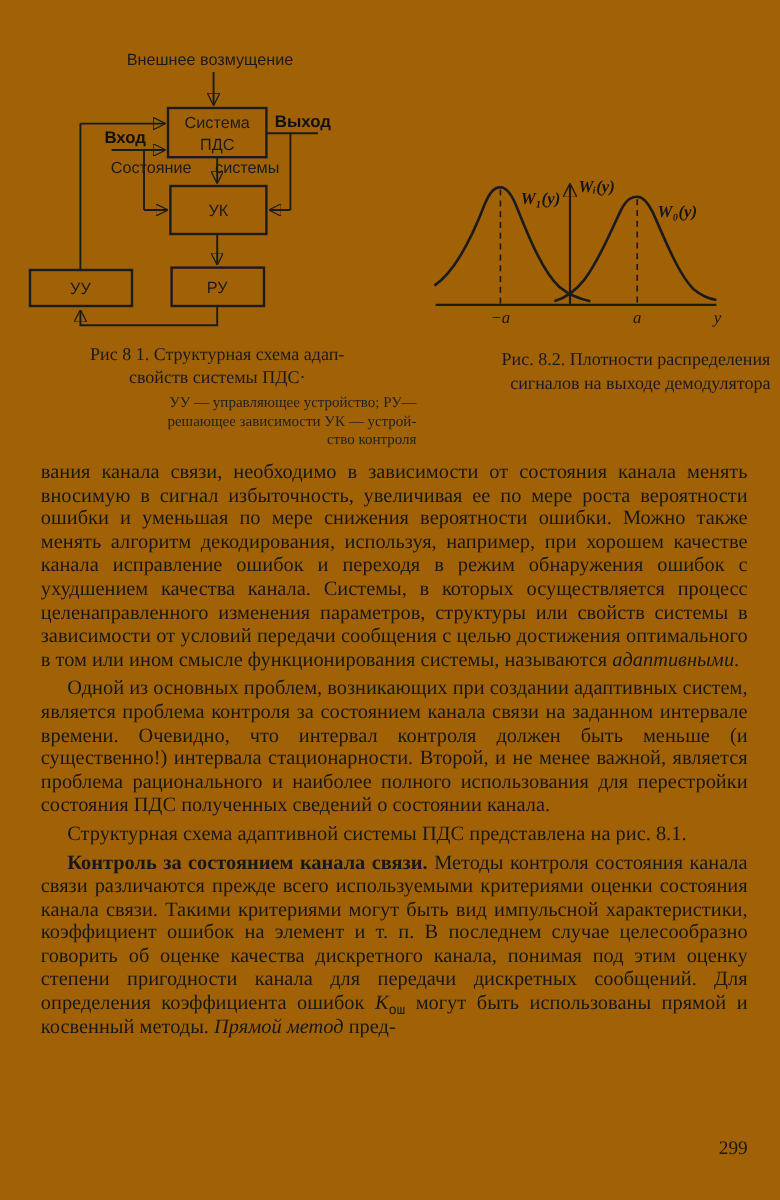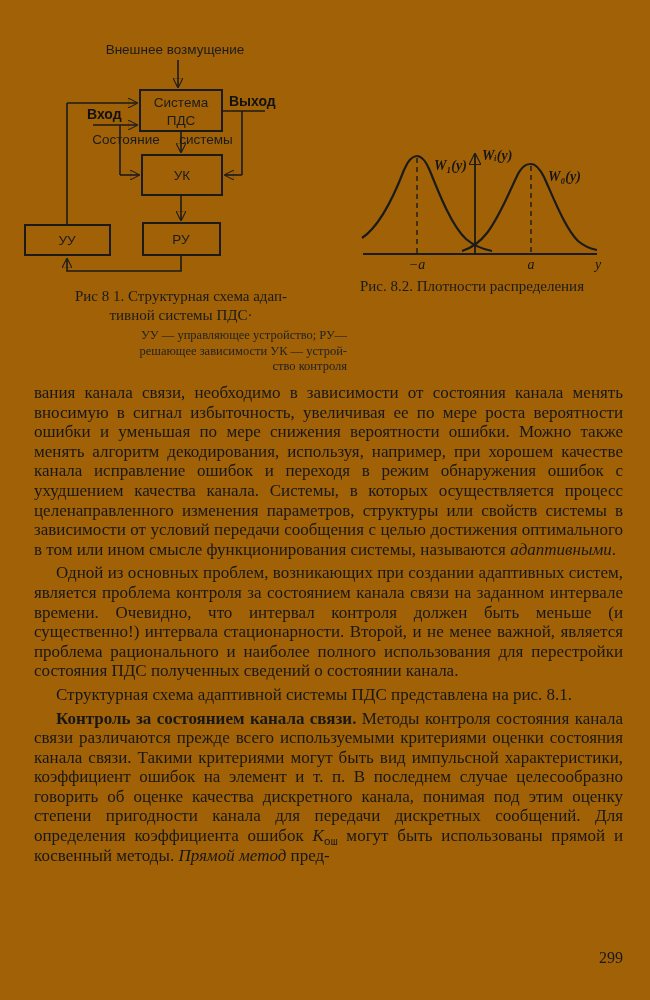--- a/index.html
+++ b/index.html
@@ -22,21 +22,21 @@
   svg line, svg path, svg polyline{stroke:#1b1b1b;fill:none;}
   svg rect{stroke:#1b1b1b;fill:none;stroke-width:2;}
   .diag-label{font-family:"Liberation Sans", sans-serif;font-size:13.5px;fill:#1b1b1b;}
   .diag-label-bold{font-family:"Liberation Sans", sans-serif;font-size:14px;font-weight:bold;fill:#111;}
   .math-label{font-family:"Liberation Serif","DejaVu Sans",serif;font-style:italic;font-weight:bold;font-size:14px;fill:#151515;}
   .axis-label{font-family:"Liberation Serif","DejaVu Sans",serif;font-style:italic;font-size:14px;fill:#151515;}
   .fig-caption{
     text-align:center;font-size:15px;line-height:19px;margin-top:4px;color:#1a1a1a;
   }
   .fig-caption2{
-    text-align:left;font-size:15px;line-height:20px;margin-left:8px;color:#1a1a1a;
+    text-align:right;font-size:15px;line-height:20px;margin-top:14px;margin-left:8px;color:#1a1a1a;
   }
   .fig-legend{
     text-align:right;font-size:12.5px;line-height:15.5px;margin-top:3px;color:#222;
   }
   
   .body-text{
     position:absolute;left:30px;top:379px;width:597px;
     font-size:17px;line-height:19.6px;
     text-align:justify;
     color:#171717;
@@ -96,21 +96,21 @@
       <text class="diag-label" x="166" y="206" text-anchor="middle">РУ</text>
 
       <rect x="10" y="187" width="85" height="30"></rect>
       <text class="diag-label" x="52" y="207" text-anchor="middle">УУ</text>
 
       <polyline points="166,217 166,233 52,233 52,221" stroke-width="1.6" marker-end="url(#ah1)"></polyline>
     </svg>
 
     <div class="fig-caption">
       <div>Рис 8 1. Структурная схема адап-</div>
-      <div>тивной системы ПДС·</div>
+      <div>свойств системы ПДС·</div>
     </div>
     <div class="fig-legend">
       <div>УУ — управляющее устройство; РУ—</div>
       <div>решающее зависимости УК — устрой-</div>
       <div>ство контроля</div>
     </div>
   </div>
 
   <div class="fig2">
     <svg width="290" height="138" viewBox="0 0 290 138">
@@ -132,20 +132,21 @@
       <text class="math-label" x="82" y="32">W₁(y)</text>
       <text class="math-label" x="130" y="22">Wᵢ(y)</text>
       <text class="math-label" x="196" y="43">W₀(y)</text>
       <text class="axis-label" x="65" y="131" text-anchor="middle">−a</text>
       <text class="axis-label" x="179" y="131" text-anchor="middle">a</text>
       <text class="axis-label" x="246" y="131" text-anchor="middle">y</text>
     </svg>
 
     <div class="fig-caption2">
       <div>Рис. 8.2. Плотности распределения</div>
+      <div>сигналов на выходе демодулятора</div>
     </div>
   </div>
 
   <div class="body-text">
       <p><span>вания канала связи, необходимо в зависимости от состояния канала менять вносимую в сигнал избыточность, увеличивая ее по мере роста вероятности ошибки и уменьшая по мере снижения вероятности ошибки. Можно также менять алгоритм декодирования, используя, например, при хорошем качестве канала исправление ошибок и переходя в режим обнаружения ошибок с ухудшением качества канала. Системы, в которых осуществляется процесс целенаправленного изменения параметров, структуры или свойств системы в зависимости от условий передачи сообщения с целью достижения оптимального в том или ином смысле функционирования системы, называются </span><span class="seg-i">адаптивными</span><span>.</span></p>
       <p class="indent"><span>Одной из основных проблем, возникающих при создании адаптивных систем, является проблема контроля за состоянием канала связи на заданном интервале времени. Очевидно, что интервал контроля должен быть меньше (и существенно!) интервала стационарности. Второй, и не менее важной, является проблема рационального и наиболее полного использования для перестройки состояния ПДС полученных сведений о состоянии канала.</span></p>
       <p class="indent"><span>Структурная схема адаптивной системы ПДС представлена на рис. 8.1.</span></p>
       <p class="indent"><span class="seg-b">Контроль за состоянием канала связи.</span><span> Методы контроля состояния канала связи различаются прежде всего используемыми критериями оценки состояния канала связи. Такими критериями могут быть вид импульсной характеристики, коэффициент ошибок на элемент и т. п. В последнем случае целесообразно говорить об оценке качества дискретного канала, понимая под этим оценку степени пригодности канала для передачи дискретных сообщений. Для определения коэффициента ошибок </span><span class="seg-i">К</span><span class="seg-sub">ош</span><span> могут быть использованы прямой и косвенный методы. </span><span class="seg-i">Прямой метод</span><span> пред-</span></p>
     </div>
 

